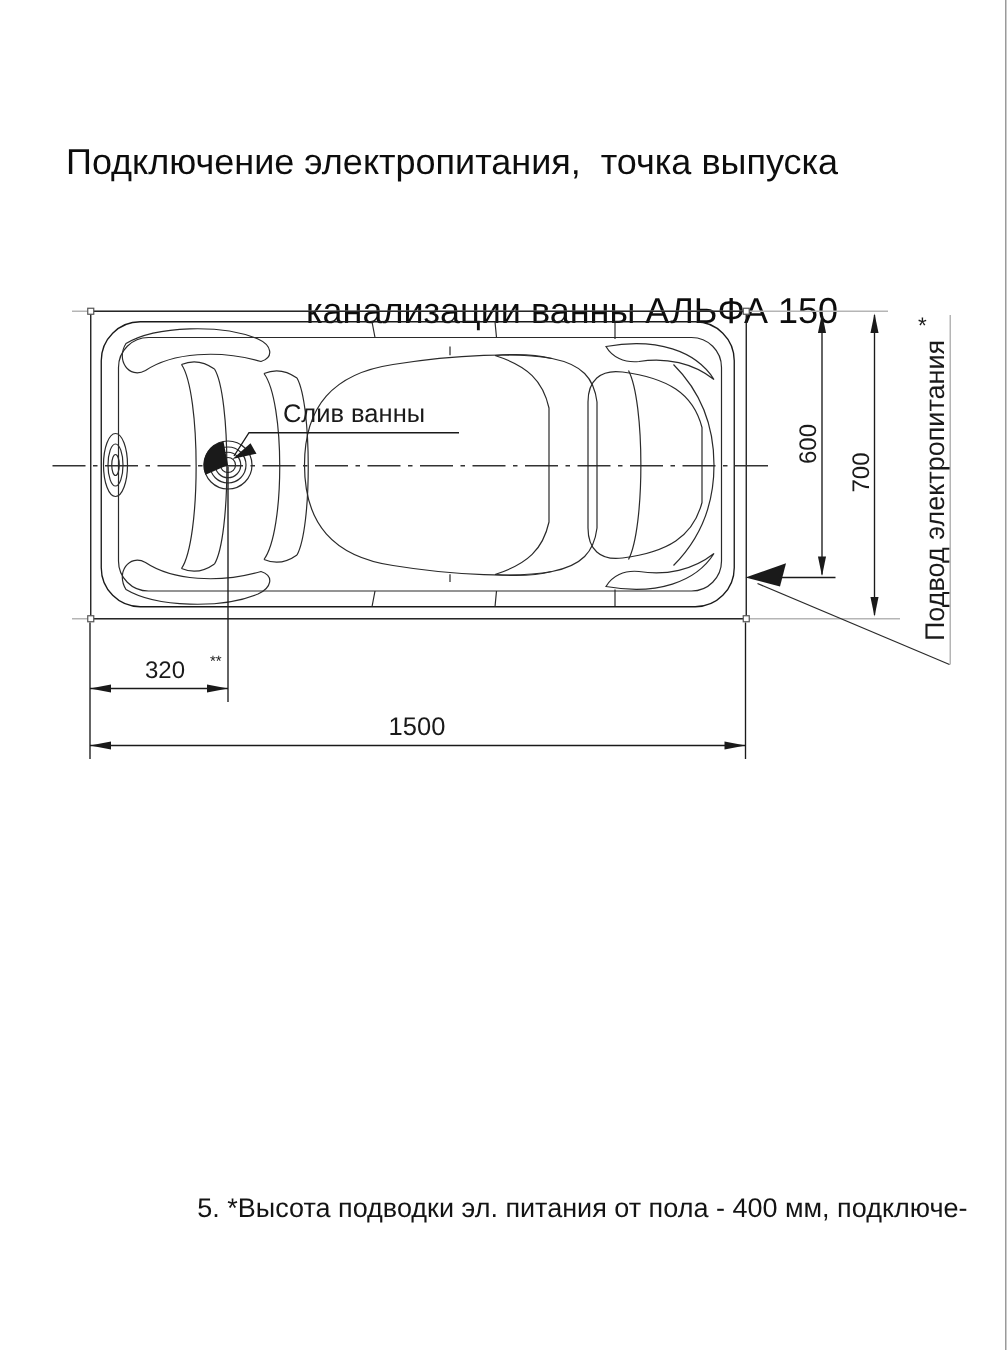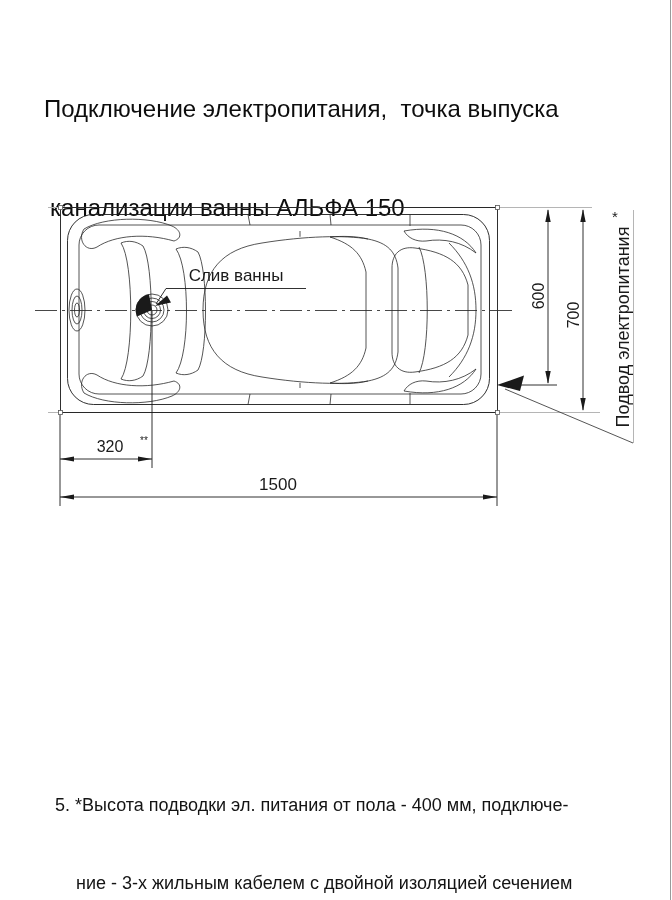--- a/index.html
+++ b/index.html
@@ -1,18 +1,18 @@
 <!DOCTYPE html>
 <html><head>
 <meta charset="utf-8">
 <style>
   html,body{margin:0;padding:0;background:#fff;}
   .page{
     position:relative;width:672px;height:900px;background:#ffffff;overflow:hidden;
-    font-family:"Liberation Sans","DejaVu Sans",sans-serif;color:#111;
+    font-family:"Liberation Sans","DejaVu Sans",sans-serif;color:#111;text-align:right;
   }
   .edge-right{position:absolute;right:1px;top:0;width:1px;height:900px;background:#9a9a9a;}
   .title{position:absolute;left:44px;top:26px;font-size:24px;line-height:33px;color:#0d0d0d;white-space:pre;}
   .title .t2{margin-left:6px;}
   .notes{position:absolute;left:55px;top:740px;width:590px;font-size:18px;line-height:26px;color:#141414;white-space:pre;}
   .note-line{white-space:pre;}
   .cont{margin-left:21px;}
   svg{position:absolute;left:0;top:0;}
   svg text{font-family:"Liberation Sans","DejaVu Sans",sans-serif;fill:#1a1a1a;}
   .thin{stroke:#1a1a1a;stroke-width:0.9;fill:none;}
@@ -136,21 +136,20 @@
       <path class="dimline" d="M497 415 V506"></path>
       <path class="dimline" d="M60 497 H497"></path>
       <path class="arrow" d="M60 497 L74 494.4 L74 499.6 Z"></path>
       <path class="arrow" d="M497 497 L483 494.4 L483 499.6 Z"></path>
       <text x="278" y="490" font-size="17" text-anchor="middle">1500</text>
     </g>
   </svg>
 
   <div class="notes">
     <div class="note-line">5. *Высота подводки эл. питания от пола - 400 мм, подключе-</div>
-    <div class="note-line cont">ние - 3-х жильным кабелем с двойной изоляцией сечением</div>
     
     
     
     
   </div>
 
   <div class="edge-right"></div>
 </div>
 
 </body></html>

